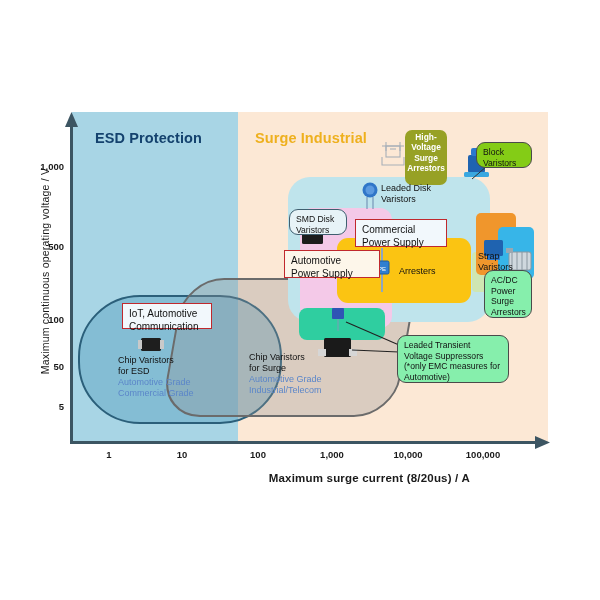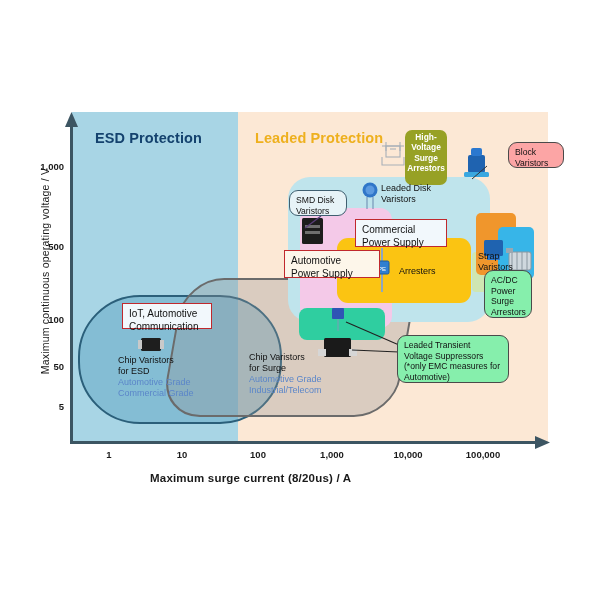--- a/index.html
+++ b/index.html
@@ -8,21 +8,21 @@
 
   #stage{position:absolute;left:0;top:0;width:600px;height:600px;background:#ffffff;}
 
   
   .bg-esd{position:absolute;left:72px;top:112px;width:166px;height:330px;background:#a8d5e5;}
   .bg-surge{position:absolute;left:238px;top:112px;width:310px;height:330px;background:#fce8d5;}
 
   .ylabel{position:absolute;left:-70px;top:265px;width:230px;
       transform:rotate(-90deg);text-align:center;font-size:10.5px;color:#1a1a1a;
       letter-spacing:.2px;}
-  .xlabel{position:absolute;left:150px;top:472px;width:320px;text-align:left;
+  .xlabel{position:absolute;left:150px;top:472px;width:320px;text-align:right;
       font-size:11.5px;color:#1a1a1a;font-weight:600;letter-spacing:.2px;}
 
   .ytick{position:absolute;right:0;width:46px;text-align:right;font-size:9.5px;
       color:#1a1a1a;font-weight:700;}
   .yticks{position:absolute;left:14px;top:0;width:50px;height:600px;}
   .xtick{position:absolute;top:449px;width:60px;text-align:center;font-size:9.5px;
       color:#1a1a1a;font-weight:700;}
 
   
   .t-esd{position:absolute;left:95px;top:130px;font-size:14.5px;font-weight:700;
@@ -64,37 +64,37 @@
 
   
   .redbox{position:absolute;border:1.6px solid #c0282d;background:#fdf6ea;
       font-size:10px;color:#111;line-height:1.25;padding:4px 6px;box-sizing:border-box;}
   .redbox.lite{background:#f2f8fc;}
 
   
   .callout{position:absolute;border:1.2px solid #4a4a4a;background:#86efac;
       border-radius:9px;font-size:8.6px;color:#111;line-height:1.25;
       padding:4px 6px;box-sizing:border-box;}
-  .callout.cy{background:#e7f3f7;border-color:#3f5f70;}
+  .callout.cy{background:#e7f3f7;border-color:#3f5f70;margin-top:19px;}
 
   .olive-txt{position:absolute;left:405px;top:132px;width:42px;text-align:center;
       font-size:8.4px;color:#ffffff;line-height:1.22;font-weight:600;}
 
   svg.ov{position:absolute;left:0;top:0;width:600px;height:600px;pointer-events:none;}
 </style>
 </head>
 <body>
 
 <div id="stage">
 
   <div class="bg-esd"></div>
   <div class="bg-surge"></div>
 
   <div class="t-esd">ESD Protection</div>
-  <div class="t-surge">Leaded Protection</div>
+  <div class="t-surge">Surge Industrial</div>
 
   <div class="esd-ellipse"></div>
 
   <div class="surge-ellipse"></div>
 
   <div class="blob blob-cyan"></div>
   <div class="blob blob-pink"></div>
   <div class="blob blob-paleg"></div>
   <div class="blob blob-orange"></div>
   <div class="blob blob-ltblue"></div>
@@ -222,21 +222,21 @@
   <div class="redbox" style="left:284px;top:250px;width:96px;height:28px;white-space:pre-line">Automotive
 Power Supply</div>
 
   <div class="redbox lite" style="left:355px;top:219px;width:92px;height:28px;white-space:pre-line">Commercial
 Power Supply</div>
 
 
   <div class="callout cy" style="left:289px;top:190px;width:58px;height:26px;white-space:pre-line">SMD Disk
 Varistors</div>
 
-  <div class="callout" style="left:508px;top:142px;width:56px;height:26px;white-space:pre-line;background:#fca5a5">Block
+  <div class="callout" style="left:476px;top:142px;width:56px;height:26px;white-space:pre-line;background:#84cc16">Block
 Varistors</div>
 
   <div class="callout" style="left:484px;top:270px;width:48px;height:48px;white-space:pre-line">AC/DC
 Power
 Surge
 Arrestors</div>
 
   <div class="callout" style="left:397px;top:335px;width:112px;height:48px;white-space:pre-line">Leaded Transient
 Voltage Suppressors
 (*only EMC measures for

